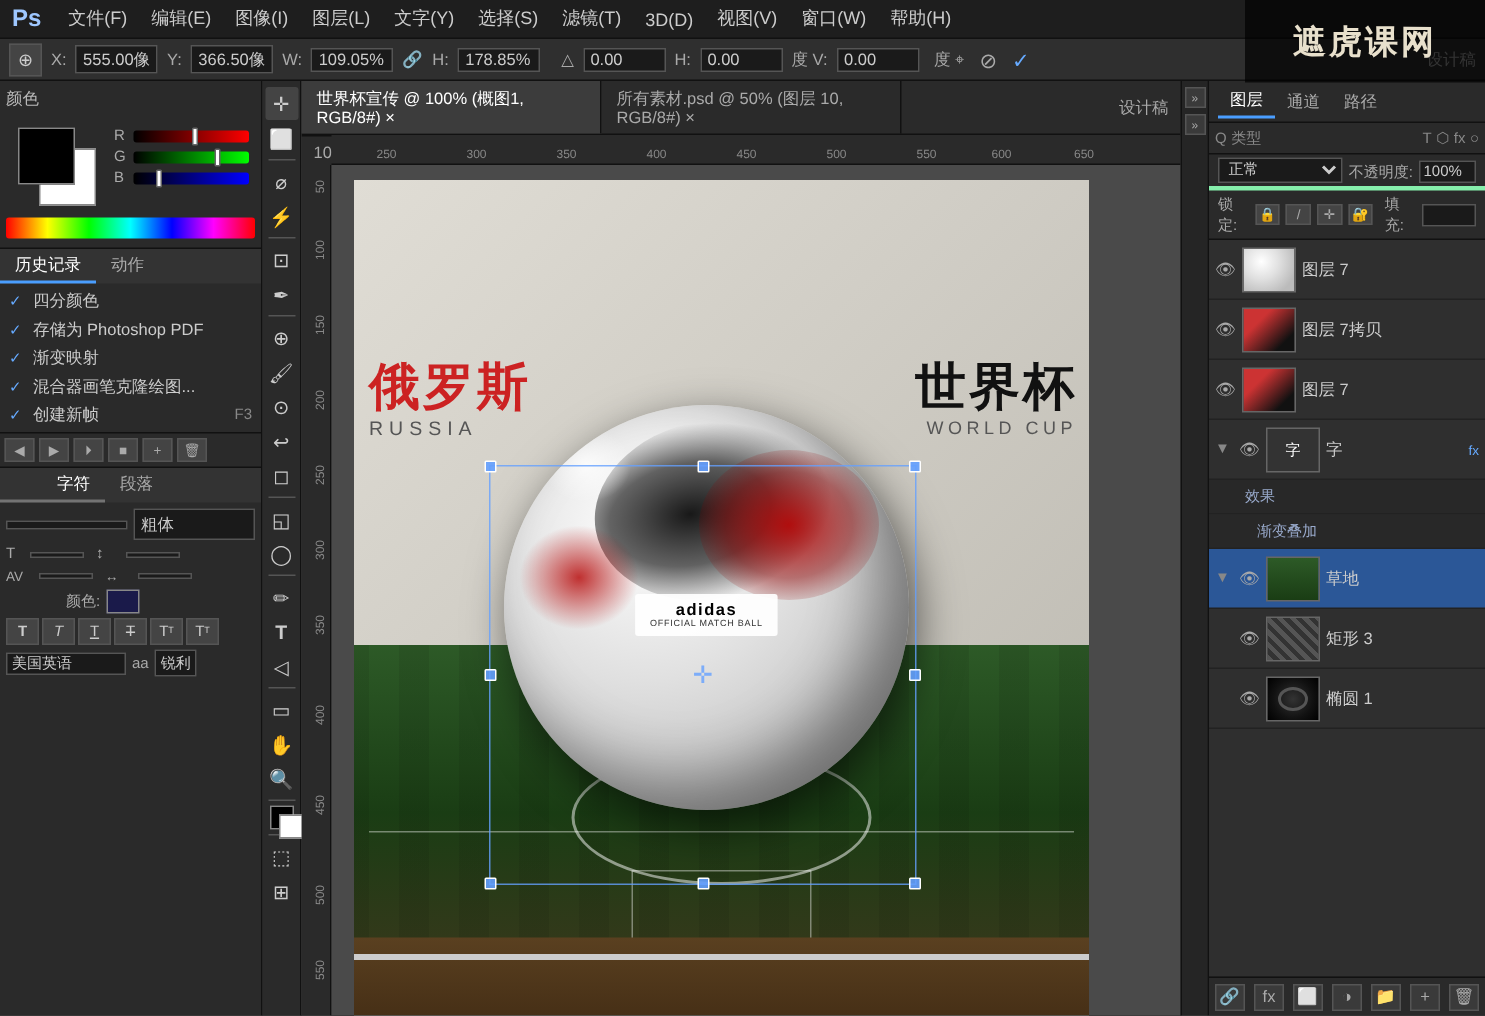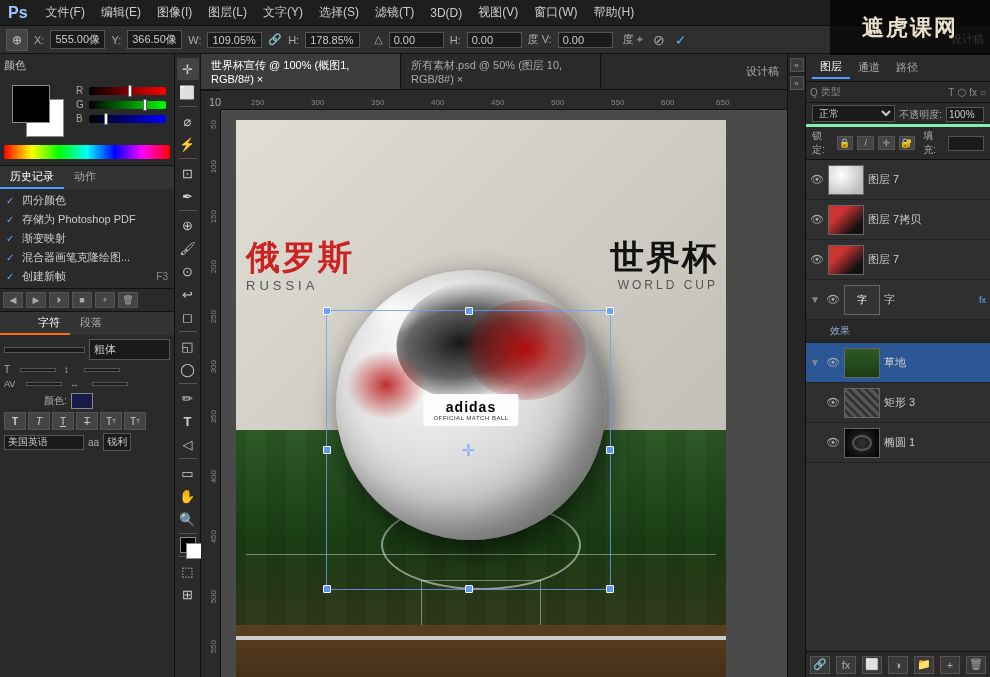--- a/index.html
+++ b/index.html
@@ -85,21 +85,21 @@
     }
     .ctrl-btn {
       width: 20px; height: 16px; background: #444; border: 1px solid #555; color: #aaa;
       font-size: 9px; cursor: pointer; display: flex; align-items: center; justify-content: center;
     }
 
     
     #type-panel { flex: 1; overflow: hidden; }
     .type-tabs { display: flex; background: #333; }
     .type-tab { padding: 3px 10px; font-size: 11px; color: #aaa; cursor: pointer; }
-    .type-tab.active { color: #fff; border-bottom: 2px solid #f97316; padding-left: 38px; }
+    .type-tab.active { color: #fff; border-bottom: 2px solid #737373; padding-left: 38px; }
     .type-controls { padding: 4px; }
     .type-row { display: flex; align-items: center; gap: 4px; margin-bottom: 4px; }
     .type-dropdown {
       background: #1a1a1a; border: 1px solid #555; color: #ccc; font-size: 11px;
       padding: 2px 4px; flex: 1;
     }
     .type-num { width: 36px; background: #1a1a1a; border: 1px solid #555; color: #ccc; font-size: 11px; padding: 1px 3px; }
     .type-btn-row { display: flex; gap: 2px; flex-wrap: wrap; margin-bottom: 3px; }
     .type-fmt-btn {
       width: 22px; height: 18px; background: #444; border: 1px solid #555; color: #ccc;
@@ -608,21 +608,21 @@
           <div class="dirt-stripe"></div>
 
           <div class="football">
 
             <div style="position:absolute;top:10px;left:60px;width:160px;height:120px;background:radial-gradient(ellipse at 40% 50%, rgba(0,0,0,0.9) 0%, rgba(0,0,0,0.6) 40%, transparent 70%);transform:rotate(-10deg);border-radius:50%;"></div>
 
             <div style="position:absolute;top:30px;left:130px;width:120px;height:100px;background:radial-gradient(ellipse, rgba(180,0,0,0.9) 0%, rgba(140,0,0,0.5) 50%, transparent 80%);border-radius:50%;"></div>
             <div style="position:absolute;top:80px;left:10px;width:80px;height:70px;background:radial-gradient(ellipse, rgba(180,0,0,0.8) 0%, transparent 70%);border-radius:50%;"></div>
 
             <div style="position:absolute;top:52%;left:50%;transform:translate(-50%,-50%);background:rgba(255,255,255,0.92);padding:5px 10px;text-align:center;border-radius:2px;">
-              <div style="font-size:14px;font-weight:bold;color:#000;letter-spacing:1px;">adidas</div>
+              <div style="font-size:11px;font-weight:bold;color:#000;letter-spacing:1px;">adidas</div>
               <div style="font-size:6px;color:#333;letter-spacing:0.5px;">OFFICIAL MATCH BALL</div>
             </div>
 
             <div style="position:absolute;top:15px;left:25px;width:60px;height:50px;background:radial-gradient(ellipse, rgba(255,255,255,0.8) 0%, transparent 70%);border-radius:50%;"></div>
           </div>
 
           <div class="selection-box">
 
             <div class="sel-handle" style="top:-4px;left:-4px;"></div>
             <div class="sel-handle" style="top:-4px;left:50%;transform:translateX(-50%);"></div>
@@ -718,20 +718,23 @@
         <div class="layer-thumb thumb-text" style="background:#333;display:flex;align-items:center;justify-content:center;">
           <span style="color:#fff;font-size:10px;">字</span>
         </div>
         <span class="layer-name">字</span>
         <span class="layer-fx">fx</span>
       </div>
 
       <div class="layer-item layer-item-effect sub-layer" style="min-height:18px;background:#282828;">
         <span class="effect-name">效果</span>
       </div>
+      <div class="layer-item layer-item-effect sub-layer" style="min-height:18px;padding-left:32px;background:#282828;">
+        <span class="effect-name">渐变叠加</span>
+      </div>
 
       <div class="layer-item selected">
         <span class="layer-expand">▼</span>
         <span class="layer-eye">👁</span>
         <div class="layer-thumb" style="background:linear-gradient(to bottom, #2d5a27, #1a3d14);">
         </div>
         <span class="layer-name">草地</span>
       </div>
 
       <div class="layer-item sub-layer" style="padding-left:20px;">

